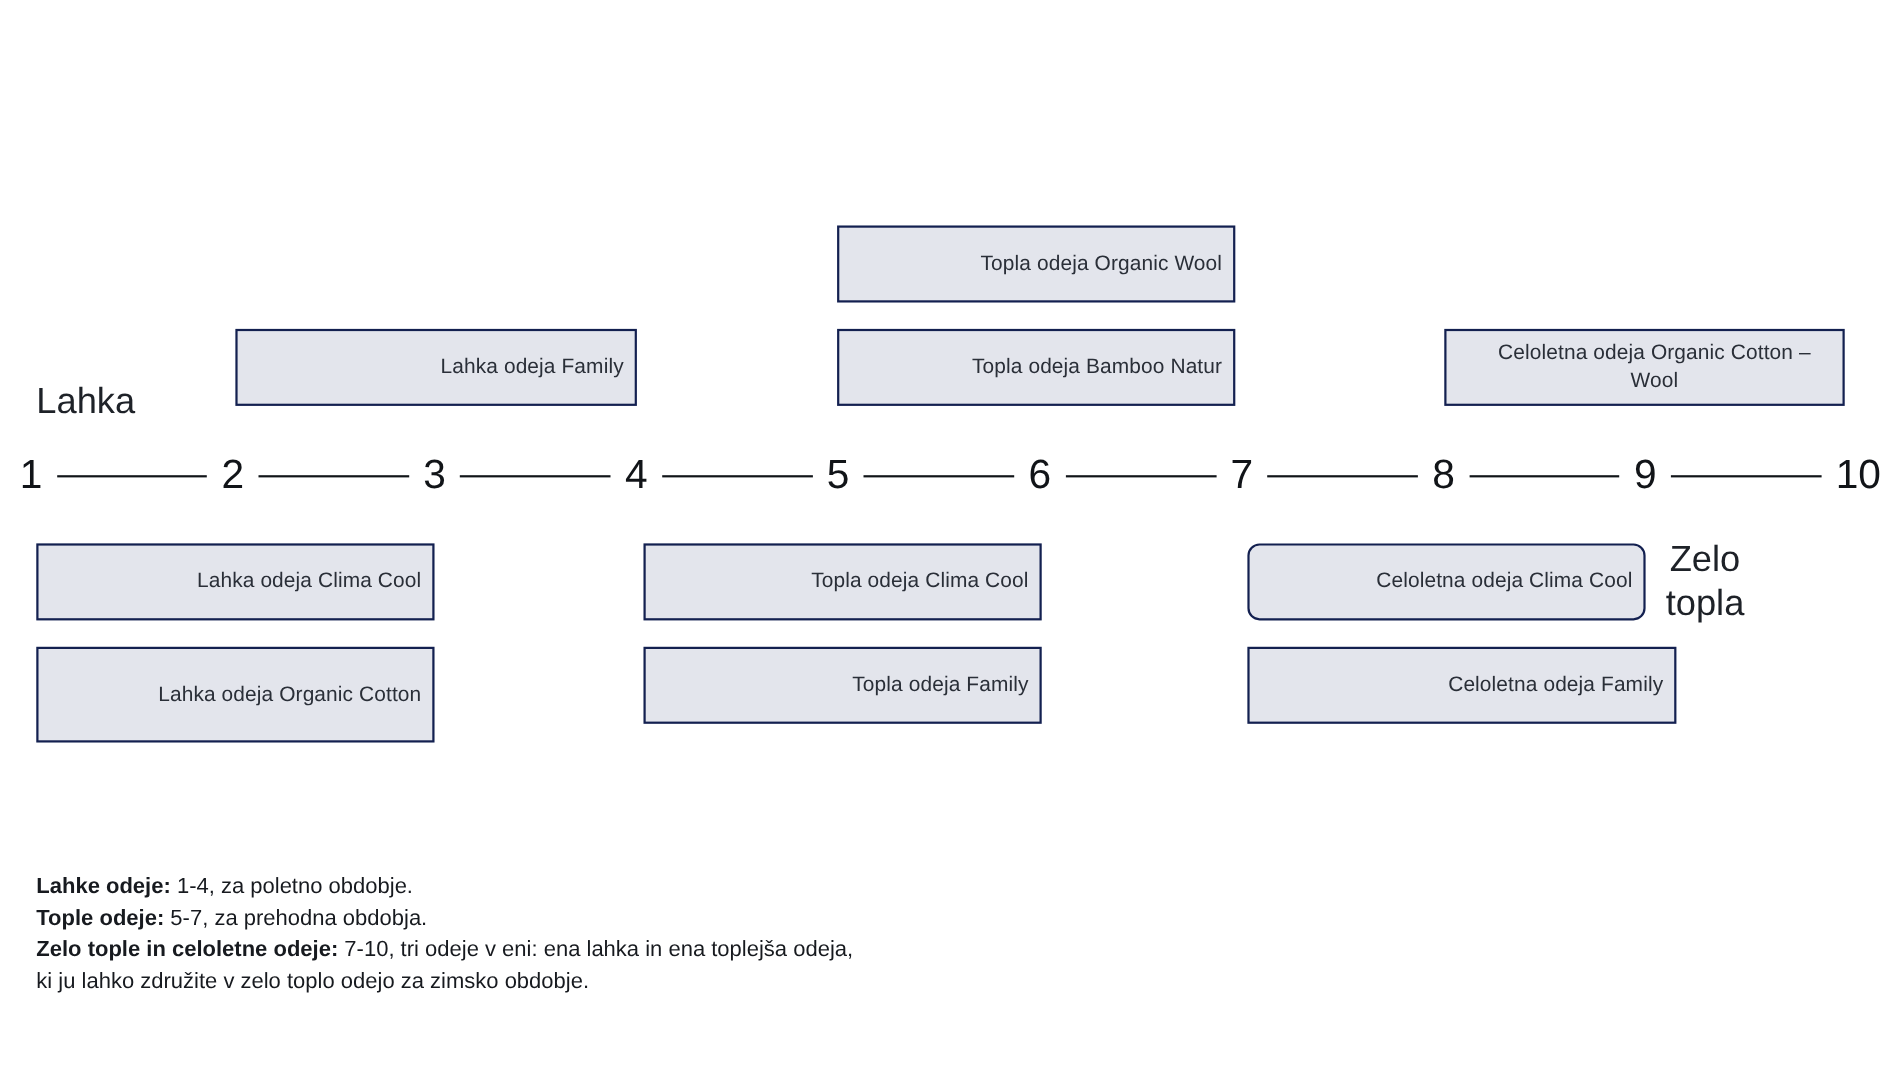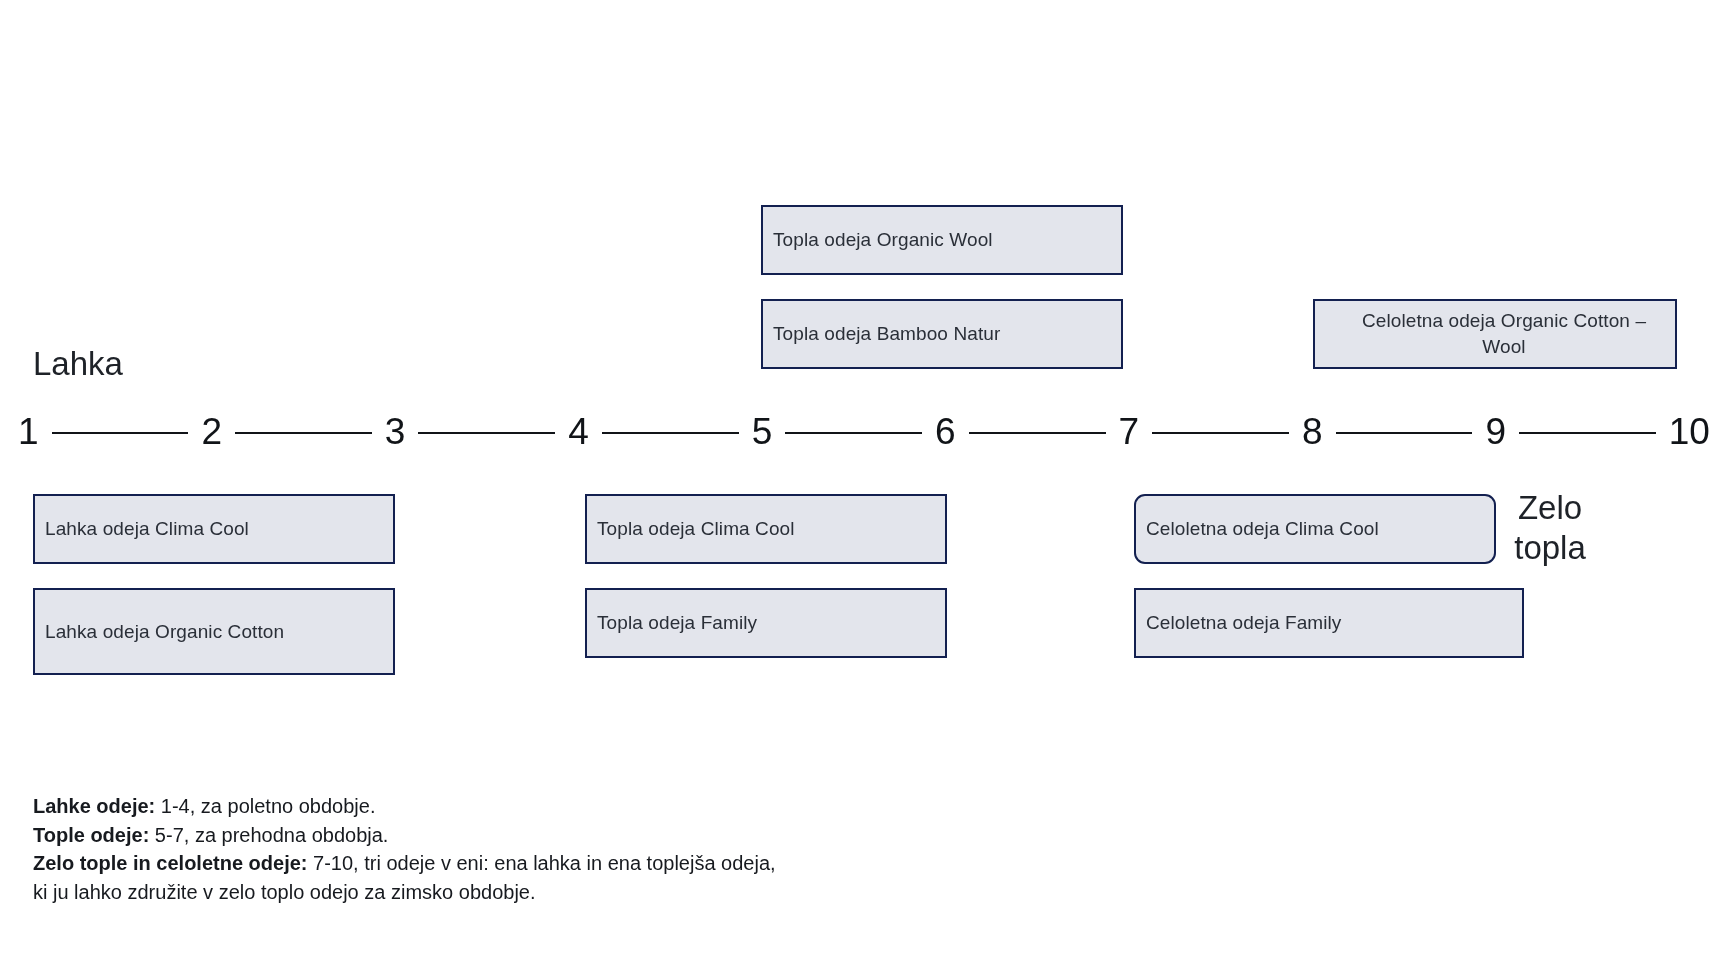--- a/index.html
+++ b/index.html
@@ -23,21 +23,21 @@
   }
 
   
   .pbox {
     position: absolute;
     box-sizing: border-box;
     background: #e3e5ec;
     border: 2px solid #132050;
     display: flex;
     align-items: center;
-    justify-content: flex-start;
+    justify-content: flex-end;
     text-align: center;
     font-size: 19px;
     line-height: 1.35;
     color: #2a2f38;
     letter-spacing: 0.1px;
     padding: 4px 10px;
   }
 
   
   .scale {
@@ -114,20 +114,23 @@
 </style>
 </head>
 <body>
 
 <div class="stage">
 
   <div class="pbox" style="left:761px; top:205px; width:362px; height:70px;">
     <span>Topla odeja Organic Wool</span>
   </div>
 
+  <div class="pbox" style="left:214px; top:299px; width:365px; height:70px;">
+    <span>Lahka odeja Family</span>
+  </div>
 
   <div class="pbox" style="left:761px; top:299px; width:362px; height:70px;">
     <span>Topla odeja Bamboo Natur</span>
   </div>
 
   <div class="pbox" style="left:1313px; top:299px; width:364px; height:70px;padding-left:28px;">
     <span>Celoletna odeja Organic Cotton – Wool</span>
   </div>
 
   <div class="scale">

